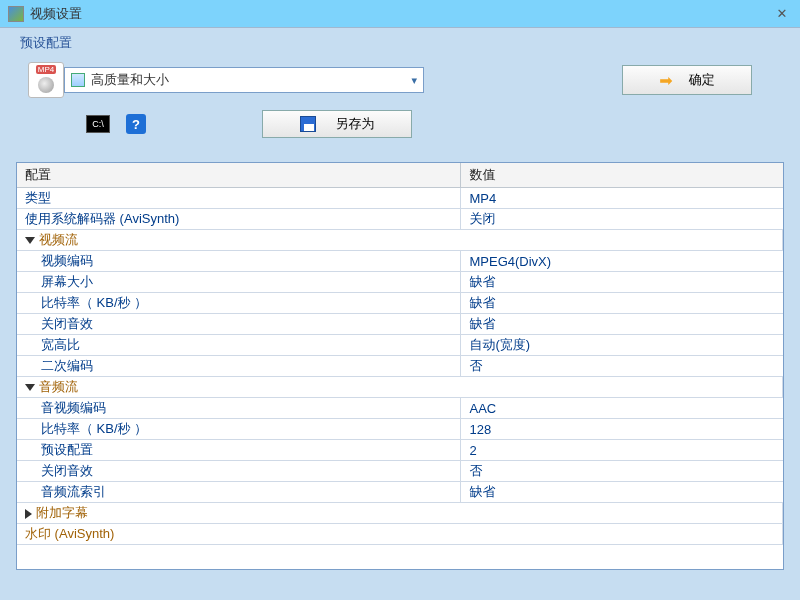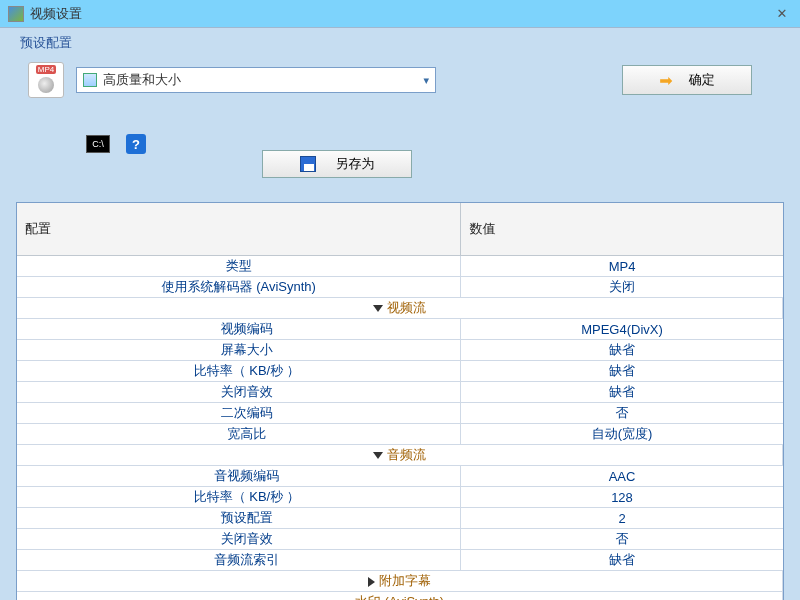--- a/index.html
+++ b/index.html
@@ -3,41 +3,41 @@
 <meta charset="utf-8">
 <style>
 * { box-sizing: border-box; margin: 0; padding: 0; }
 body { font-family: "Microsoft YaHei", "SimSun", sans-serif; font-size: 13px; background: #c6ddf1; width: 800px; height: 600px; overflow: hidden; }
 .titlebar { height: 28px; background: #7dd3fc; display: flex; align-items: center; padding: 0 8px; border-bottom: 1px solid #a0b8d0; }
 .titlebar-icon { width: 16px; height: 16px; margin-right: 6px; background: linear-gradient(135deg,#4a90d9,#7cb342); border: 1px solid #888; }
 .titlebar-title { flex: 1; color: #333; }
 .titlebar-close { width: 20px; height: 20px; display: flex; align-items: center; justify-content: center; color: #555; cursor: pointer; }
 .preset-section { padding: 6px 16px 10px 16px; }
 .preset-label { color: #2a5599; font-size: 13px; margin-bottom: 6px; margin-left: 4px; }
-.preset-row { display: flex; align-items: center; gap: 12px; padding: 4px 12px 8px 12px; }
+.preset-row { display: flex; align-items: center; padding: 4px 12px 8px 12px; }
 .mp4-icon { width: 36px; height: 36px; background: #fff; border: 1px solid #bbb; border-radius: 3px; position: relative; display: flex; align-items: flex-start; justify-content: center; }
 .mp4-icon::before { content: "MP4"; position: absolute; top: 2px; font-size: 8px; background: #d9534f; color: #fff; padding: 0 2px; border-radius: 2px; }
 .mp4-icon::after { content: ""; position: absolute; bottom: 4px; width: 16px; height: 16px; border-radius: 50%; background: radial-gradient(circle at 40% 40%, #eee, #999); }
 .preset-combo { flex: 1; max-width: 360px; height: 26px; background: #fff; border: 1px solid #7a9ec9; display: flex; align-items: center; padding: 0 6px; cursor: pointer; }
 .preset-combo-icon { width: 14px; height: 14px; margin-right: 6px; border: 1px solid #4a7; background: linear-gradient(#cfe8ff,#9fd0ff); }
 .preset-combo-text { flex: 1; color: #333; }
 .preset-combo-arrow { color: #3a6ea5; font-size: 11px; }
 .ok-button { width: 130px; height: 30px; background: linear-gradient(#fcfcfc,#e6e6e6); border: 1px solid #8aa; display: flex; align-items: center; justify-content: center; gap: 16px; cursor: pointer; margin-left: auto; margin-right: 20px; }
 .ok-button .arrow { color: #f5a623; font-size: 16px; }
 .row2 { display: flex; align-items: center; gap: 16px; padding: 4px 12px 8px 70px; }
 .cmd-icon { width: 24px; height: 18px; background: #000; color: #fff; font-size: 9px; display: flex; align-items: center; justify-content: center; border: 1px solid #555; cursor: pointer; }
 .help-icon { width: 20px; height: 20px; background: #1e6fd6; color: #fff; border-radius: 3px; display: flex; align-items: center; justify-content: center; font-weight: bold; font-size: 13px; cursor: pointer; }
-.saveas-button { width: 150px; height: 28px; background: linear-gradient(#fcfcfc,#e6e6e6); border: 1px solid #8aa; display: flex; align-items: center; justify-content: center; gap: 20px; cursor: pointer; margin-left: 100px; margin-top: 40px; }
+.saveas-button { width: 150px; height: 28px; background: linear-gradient(#fcfcfc,#e6e6e6); border: 1px solid #8aa; display: flex; align-items: center; justify-content: center; gap: 20px; cursor: pointer; margin-left: 100px; }
 .disk-icon { width: 16px; height: 16px; background: #2b6cd4; border: 1px solid #1a4a94; position: relative; }
 .disk-icon::after { content: ""; position: absolute; bottom: 0; left: 3px; width: 10px; height: 7px; background: #fff; }
 .grid-wrapper { margin: 6px 16px 10px 16px; background: #fff; border: 1px solid #7a9ec9; height: 408px; overflow: hidden; }
 .grid { width: 100%; border-collapse: collapse; }
-.grid th { text-align: left; font-weight: normal; background: #f4f4f4; color: #222; padding: 17px 8px; border-bottom: 1px solid #c0c8d0; font-size: 13px; }
+.grid th { text-align: left; font-weight: normal; background: #f4f4f4; color: #222; padding: 3px 8px; border-bottom: 1px solid #c0c8d0; font-size: 13px; }
 .grid th:first-child { width: 58%; border-right: 1px solid #c0c8d0; }
-.grid td { padding: 1px 8px; border-bottom: 1px solid #cfd9e6; color: #003c8a; font-size: 13px; height: 19px; white-space: nowrap; text-align: center; }
+.grid td { padding: 1px 8px; border-bottom: 1px solid #cfd9e6; color: #003c8a; font-size: 13px; height: 19px; white-space: nowrap; }
 .grid td:first-child { border-right: 1px solid #cfd9e6; }
 .grid tr.group td { font-weight: normal; color: #a16207; }
 .tri { display: inline-block; width: 0; height: 0; margin-right: 4px; vertical-align: middle; }
 .tri-down { border-left: 5px solid transparent; border-right: 5px solid transparent; border-top: 7px solid #333; }
 .tri-right { border-top: 5px solid transparent; border-bottom: 5px solid transparent; border-left: 7px solid #333; }
 .grid tr.child td:first-child { padding-left: 24px; }
 </style>
 </head>
 <body>
 
@@ -101,26 +101,26 @@
         </tr>
         <tr class="child">
           <td>比特率（ KB/秒 ）</td>
           <td>缺省</td>
         </tr>
         <tr class="child">
           <td>关闭音效</td>
           <td>缺省</td>
         </tr>
         <tr class="child">
+          <td>宽高比</td>
+          <td>自动(宽度)</td>
+        </tr>
+        <tr class="child">
           <td>二次编码</td>
           <td>否</td>
-        </tr>
-        <tr class="child">
-          <td>宽高比</td>
-          <td>自动(宽度)</td>
         </tr>
         <tr class="group">
           <td colspan="2"><span class="tri tri-down"></span><span>音频流</span></td>
         </tr>
         <tr class="child">
           <td>音视频编码</td>
           <td>AAC</td>
         </tr>
         <tr class="child">
           <td>比特率（ KB/秒 ）</td>

